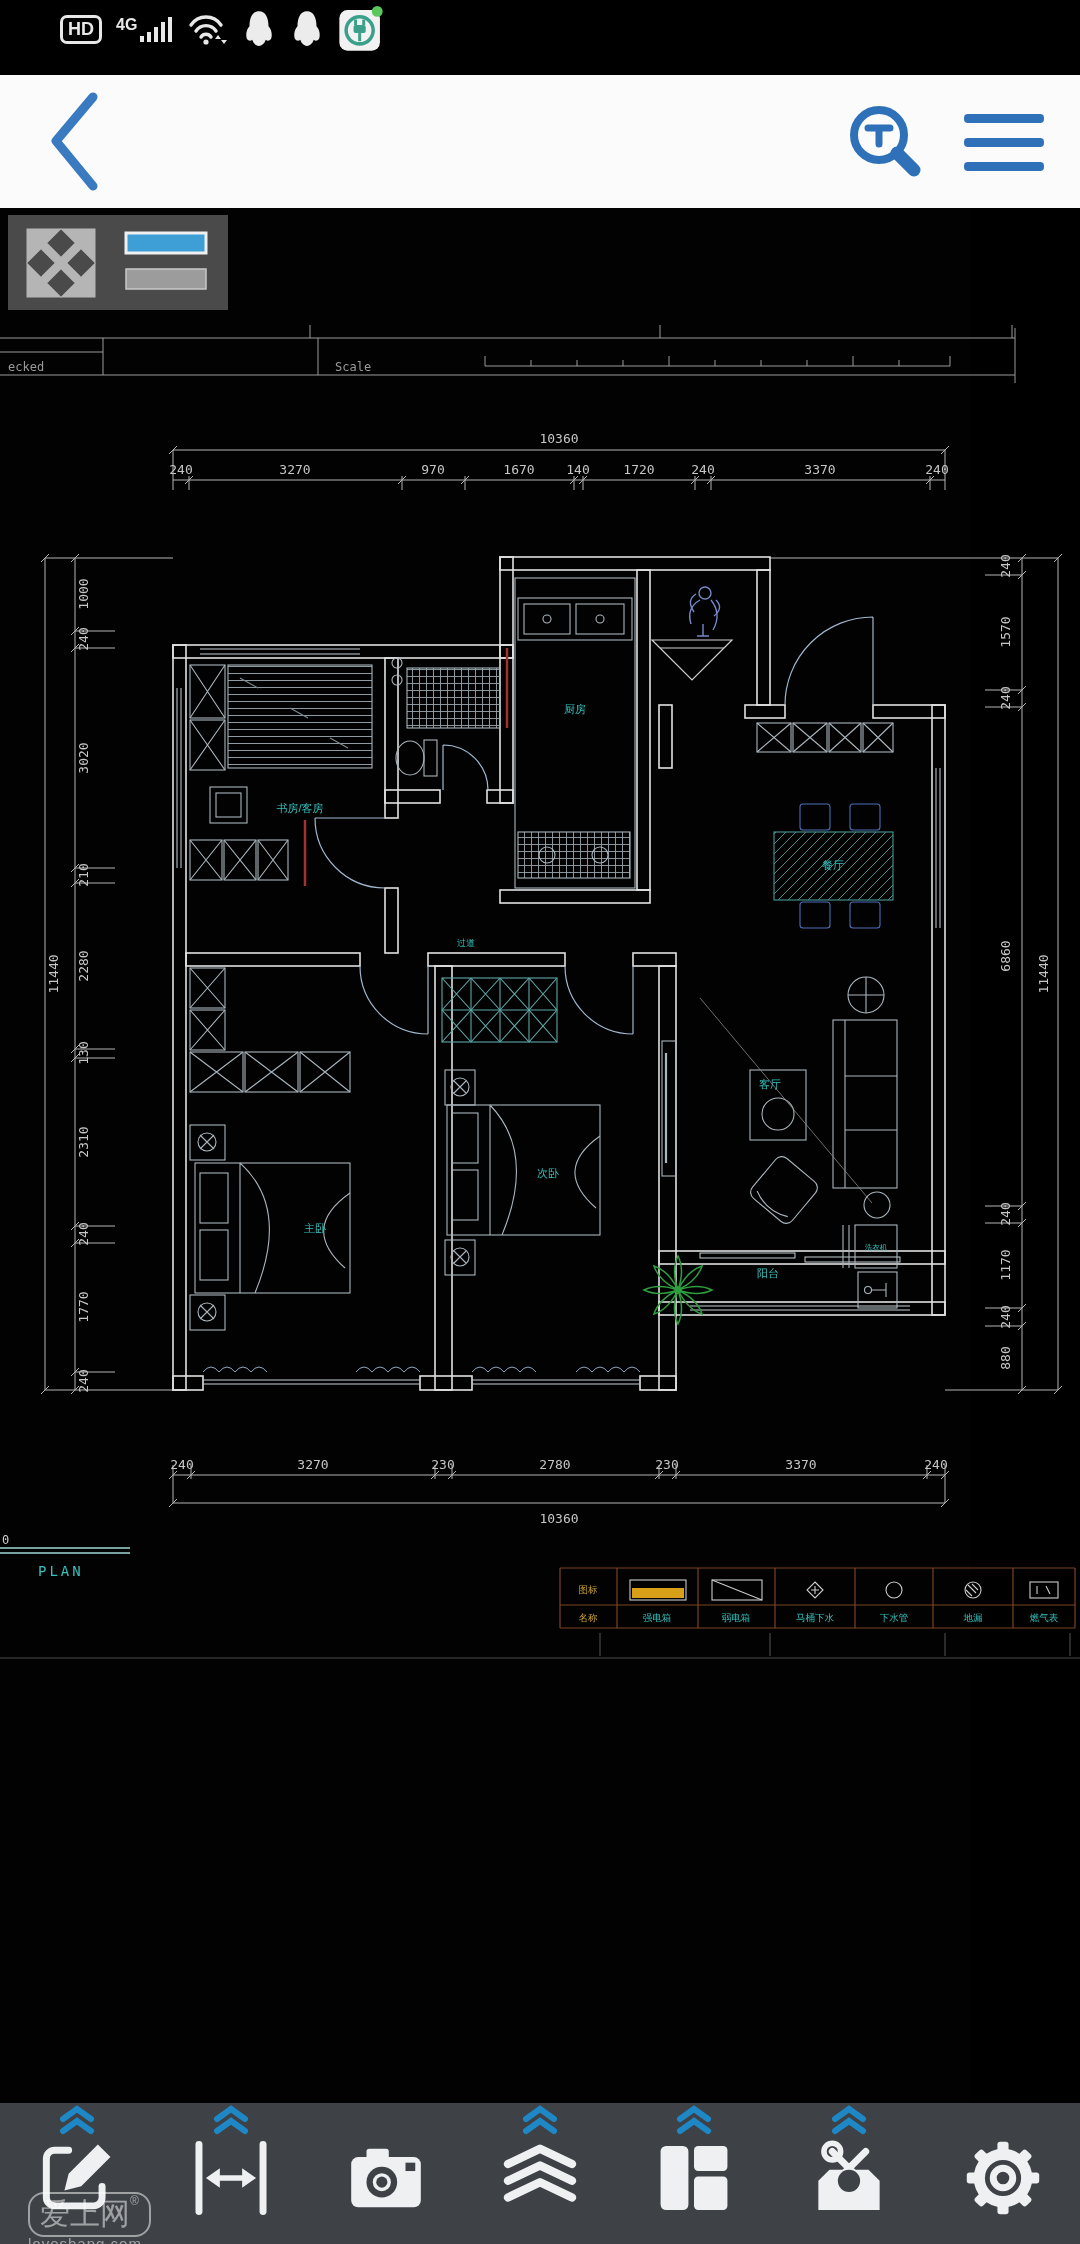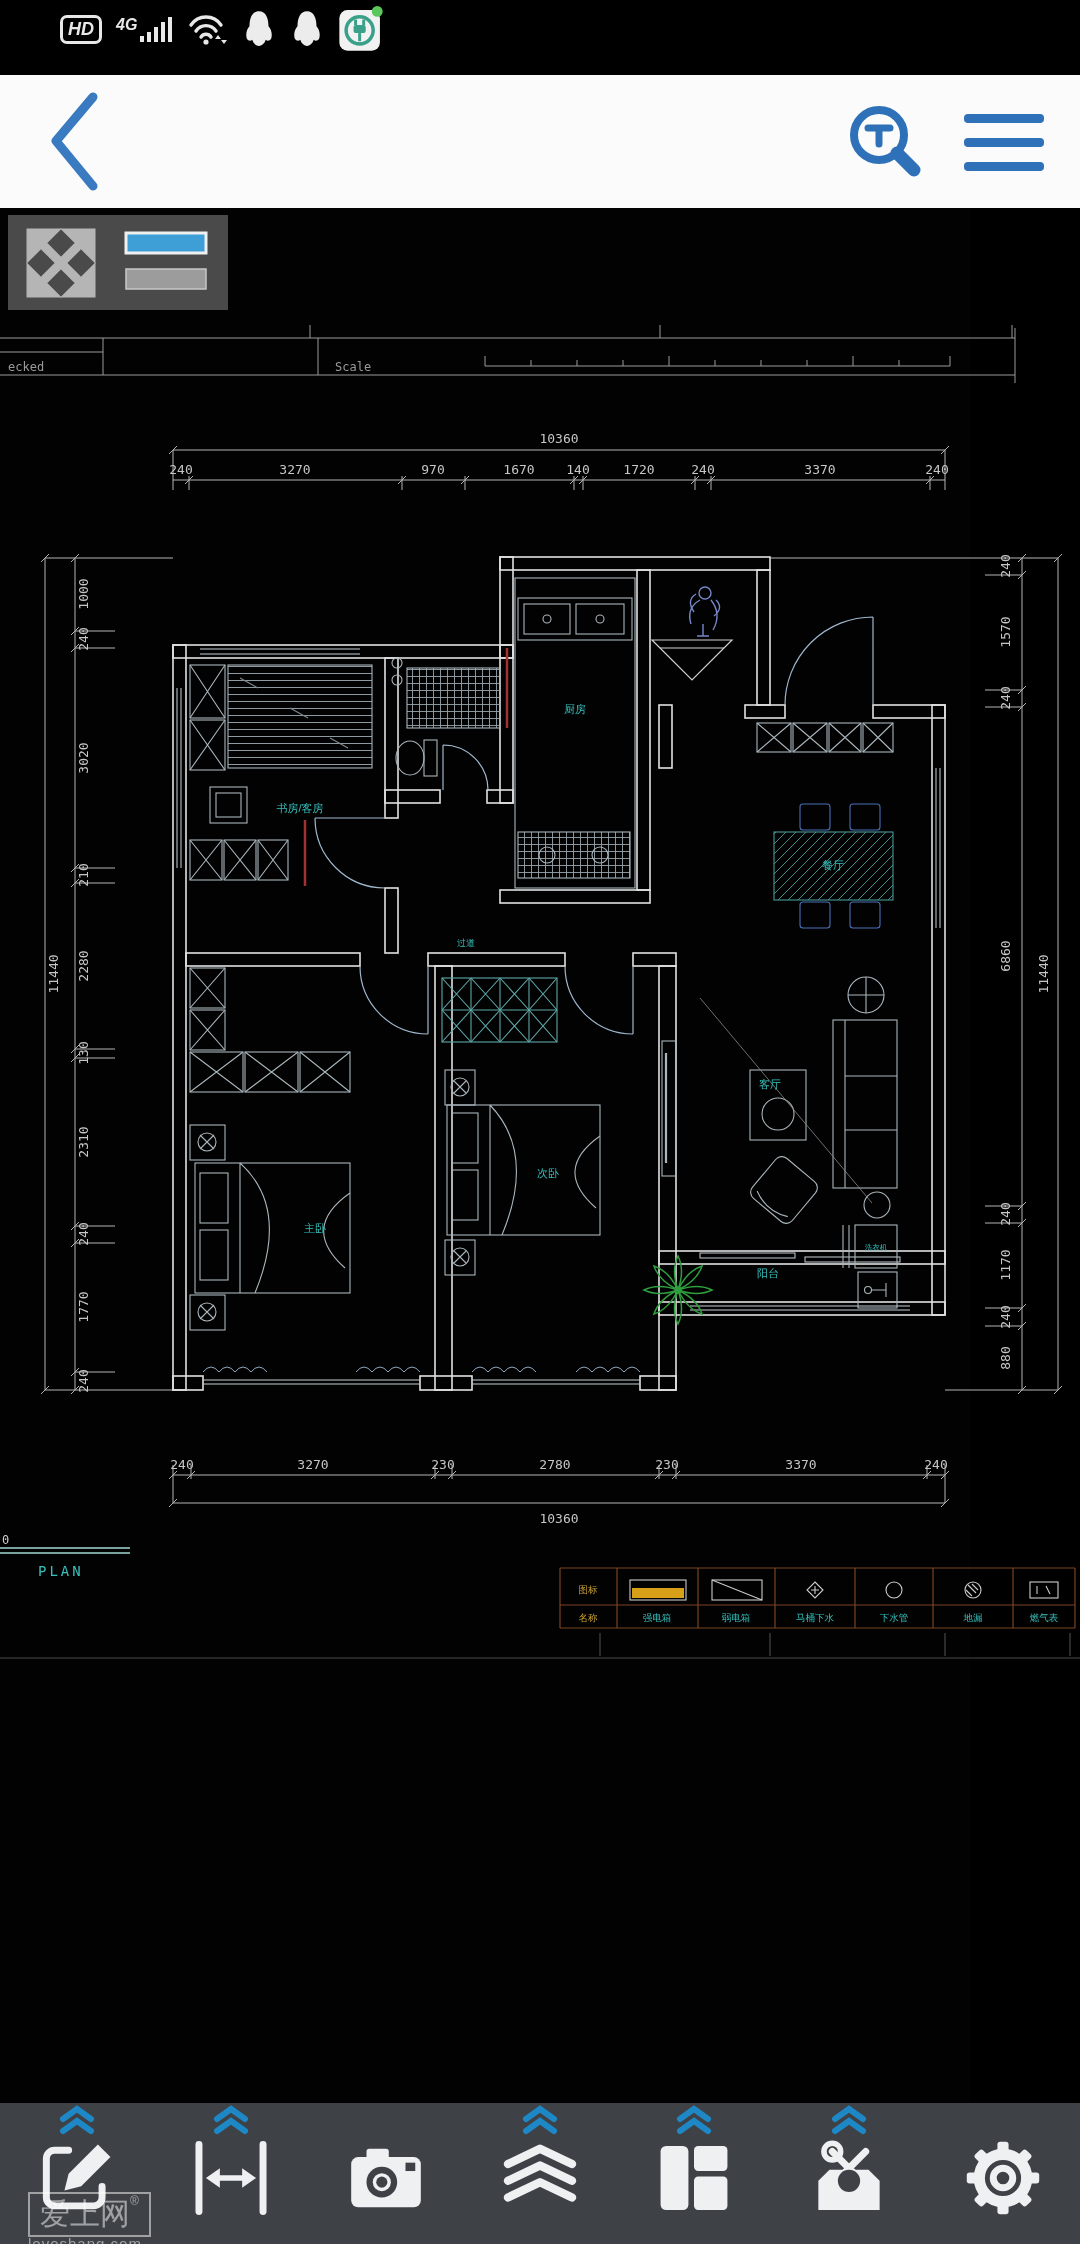--- a/index.html
+++ b/index.html
@@ -1,18 +1,18 @@
 <!DOCTYPE html>
 <html><head>
 <meta charset="utf-8">
 <style>
   html,body{margin:0;padding:0;background:#000;}
   body{width:1080px;height:2244px;position:relative;font-family:"Liberation Sans",sans-serif;overflow:hidden;}
   
-  .status-bar{position:absolute;left:0;top:0;width:1080px;height:58px;background:#000;color:#eee;display:flex;align-items:center;font-style:italic;}
+  .status-bar{position:absolute;left:0;top:0;width:1080px;height:58px;background:#000;color:#eee;display:flex;align-items:center;}
   .sb-left{display:flex;align-items:center;gap:14px;margin-left:60px;}
   .hd-badge{border:3px solid #e8e8e8;border-radius:7px;font-weight:bold;font-size:18px;padding:1px 5px;color:#e8e8e8;}
   .net{display:flex;align-items:flex-end;gap:3px;}
   .net-label{font-size:16px;font-weight:bold;margin-bottom:10px;color:#e8e8e8;}
   .sb-right{position:absolute;right:28px;top:0;height:75px;display:flex;align-items:center;gap:12px;}
   .sb-time{font-size:32px;color:#f2f2f2;letter-spacing:1px;}
   
   .nav-bar{position:absolute;left:0;top:75px;width:1080px;height:133px;background:#fbfbfb;display:flex;align-items:center;}
   .nav-title{position:absolute;left:0;right:0;text-align:center;font-size:50px;color:#1c1c1c;}
   .nav-back{position:absolute;left:38px;top:14px;width:70px;height:105px;}
@@ -21,21 +21,21 @@
   .canvas{position:absolute;left:0;top:208px;width:971px;height:1895px;background:#020202;text-align:right;}
   .mini-toolbar{position:absolute;left:8px;top:7px;width:220px;height:95px;background:#4a4a4a;display:flex;align-items:center;}
   .mini-btn{width:105px;height:95px;display:flex;align-items:center;justify-content:center;}
   
   .bottom-bar{position:absolute;left:0;top:2103px;width:1080px;height:141px;background:#3e4247;display:flex;}
   .tool-cell{flex:1;display:flex;flex-direction:column;align-items:center;justify-content:flex-start;position:relative;}
   .chev{height:30px;margin-top:2px;}
   .chev.hide{visibility:hidden;}
   .tool-ic{margin-top:4px;}
   .watermark{position:absolute;left:28px;top:2192px;color:rgba(255,255,255,.5);z-index:5;}
-  .wm-box{border:2px solid rgba(255,255,255,.5);border-radius:0;padding:0 10px;font-size:30px;display:inline-block;}
+  .wm-box{border:2px solid rgba(255,255,255,.5);border-radius:16px;padding:0 10px;font-size:30px;display:inline-block;}
   .wm-reg{font-size:12px;vertical-align:top;}
   .wm-domain{font-size:15px;margin-top:-2px;letter-spacing:1px;}
   svg text{font-family:"DejaVu Sans Mono",monospace;}
   svg text.cjk{font-family:"Liberation Sans",sans-serif;}
 </style>
 </head>
 <body>
 
 <div class="status-bar">
   <div class="sb-left">

